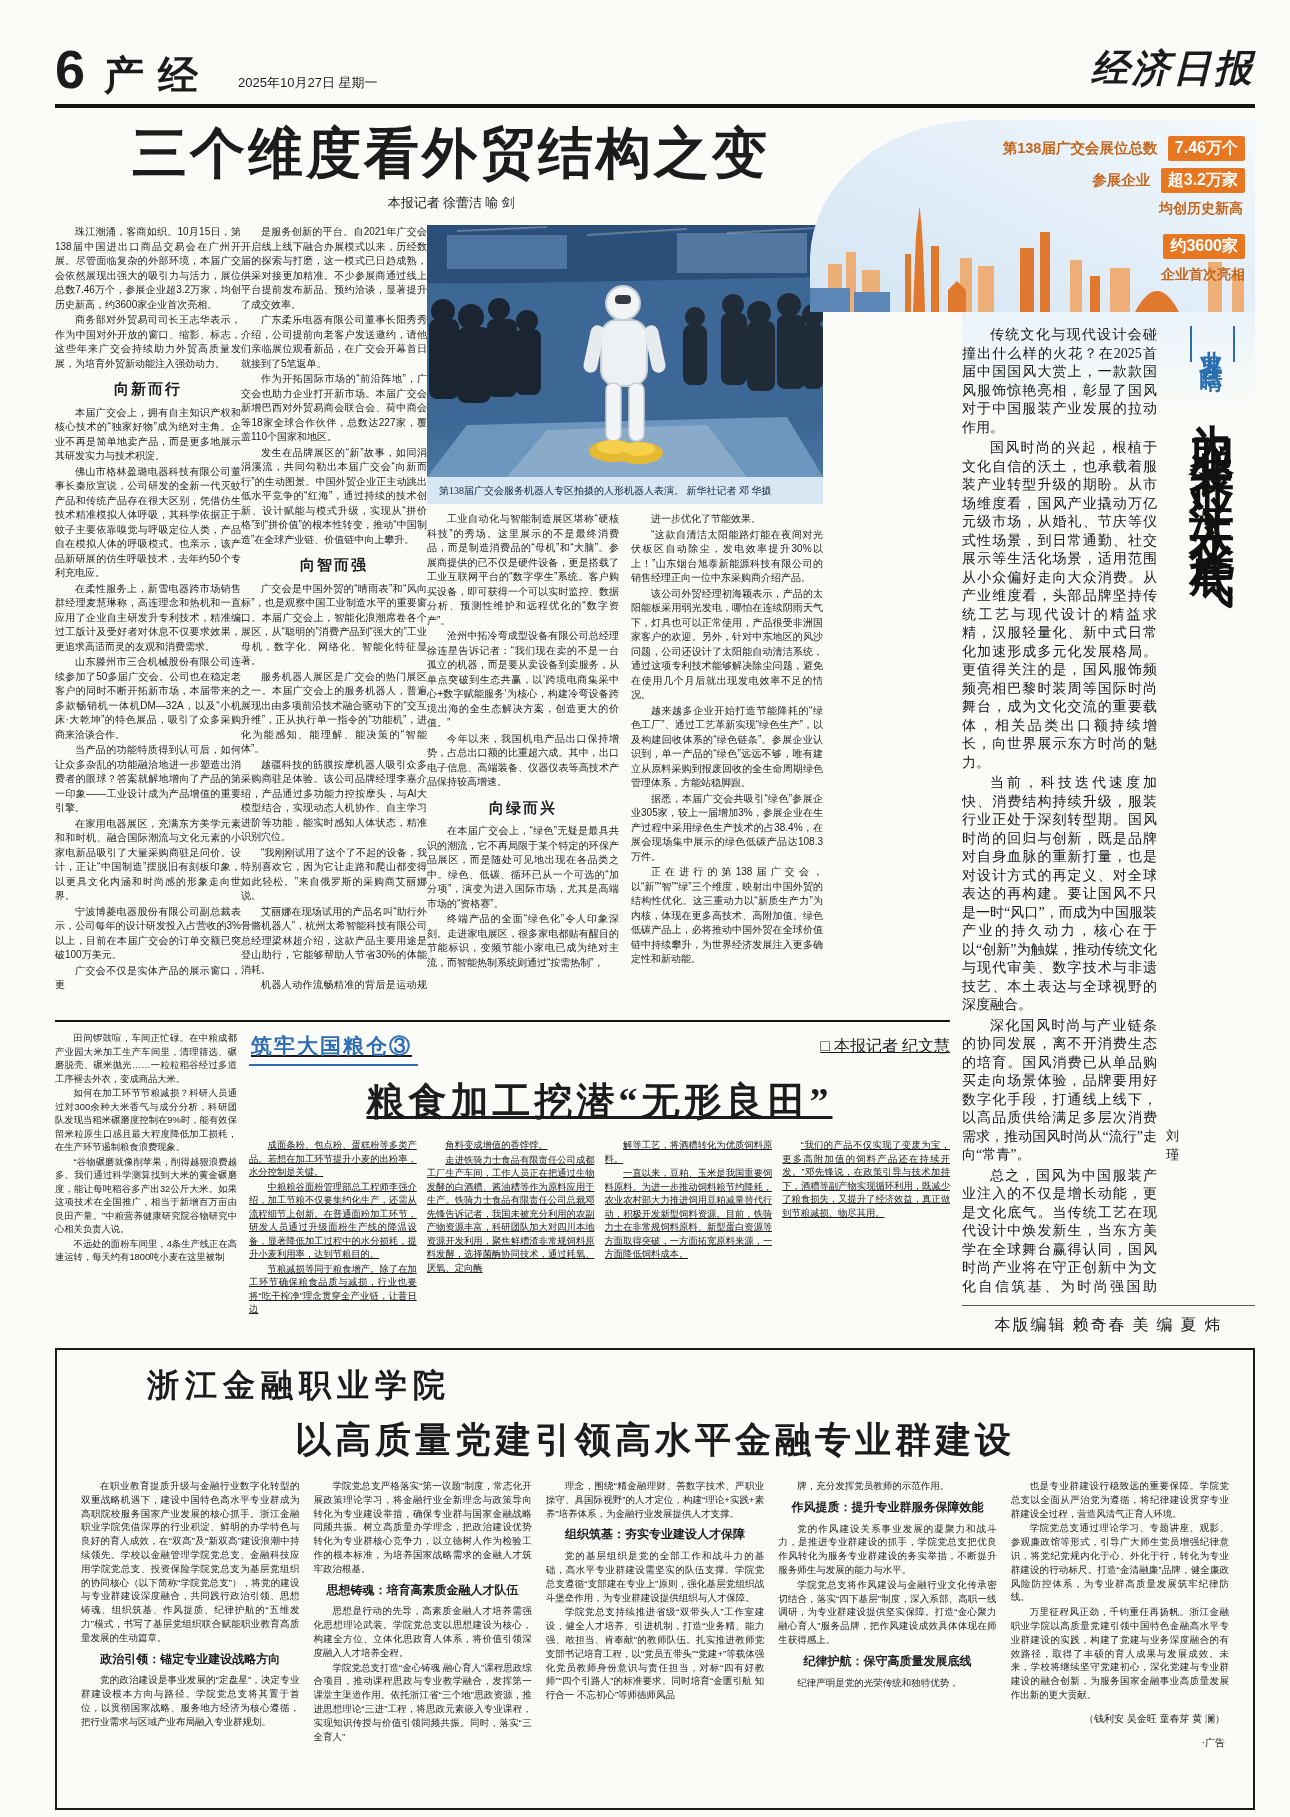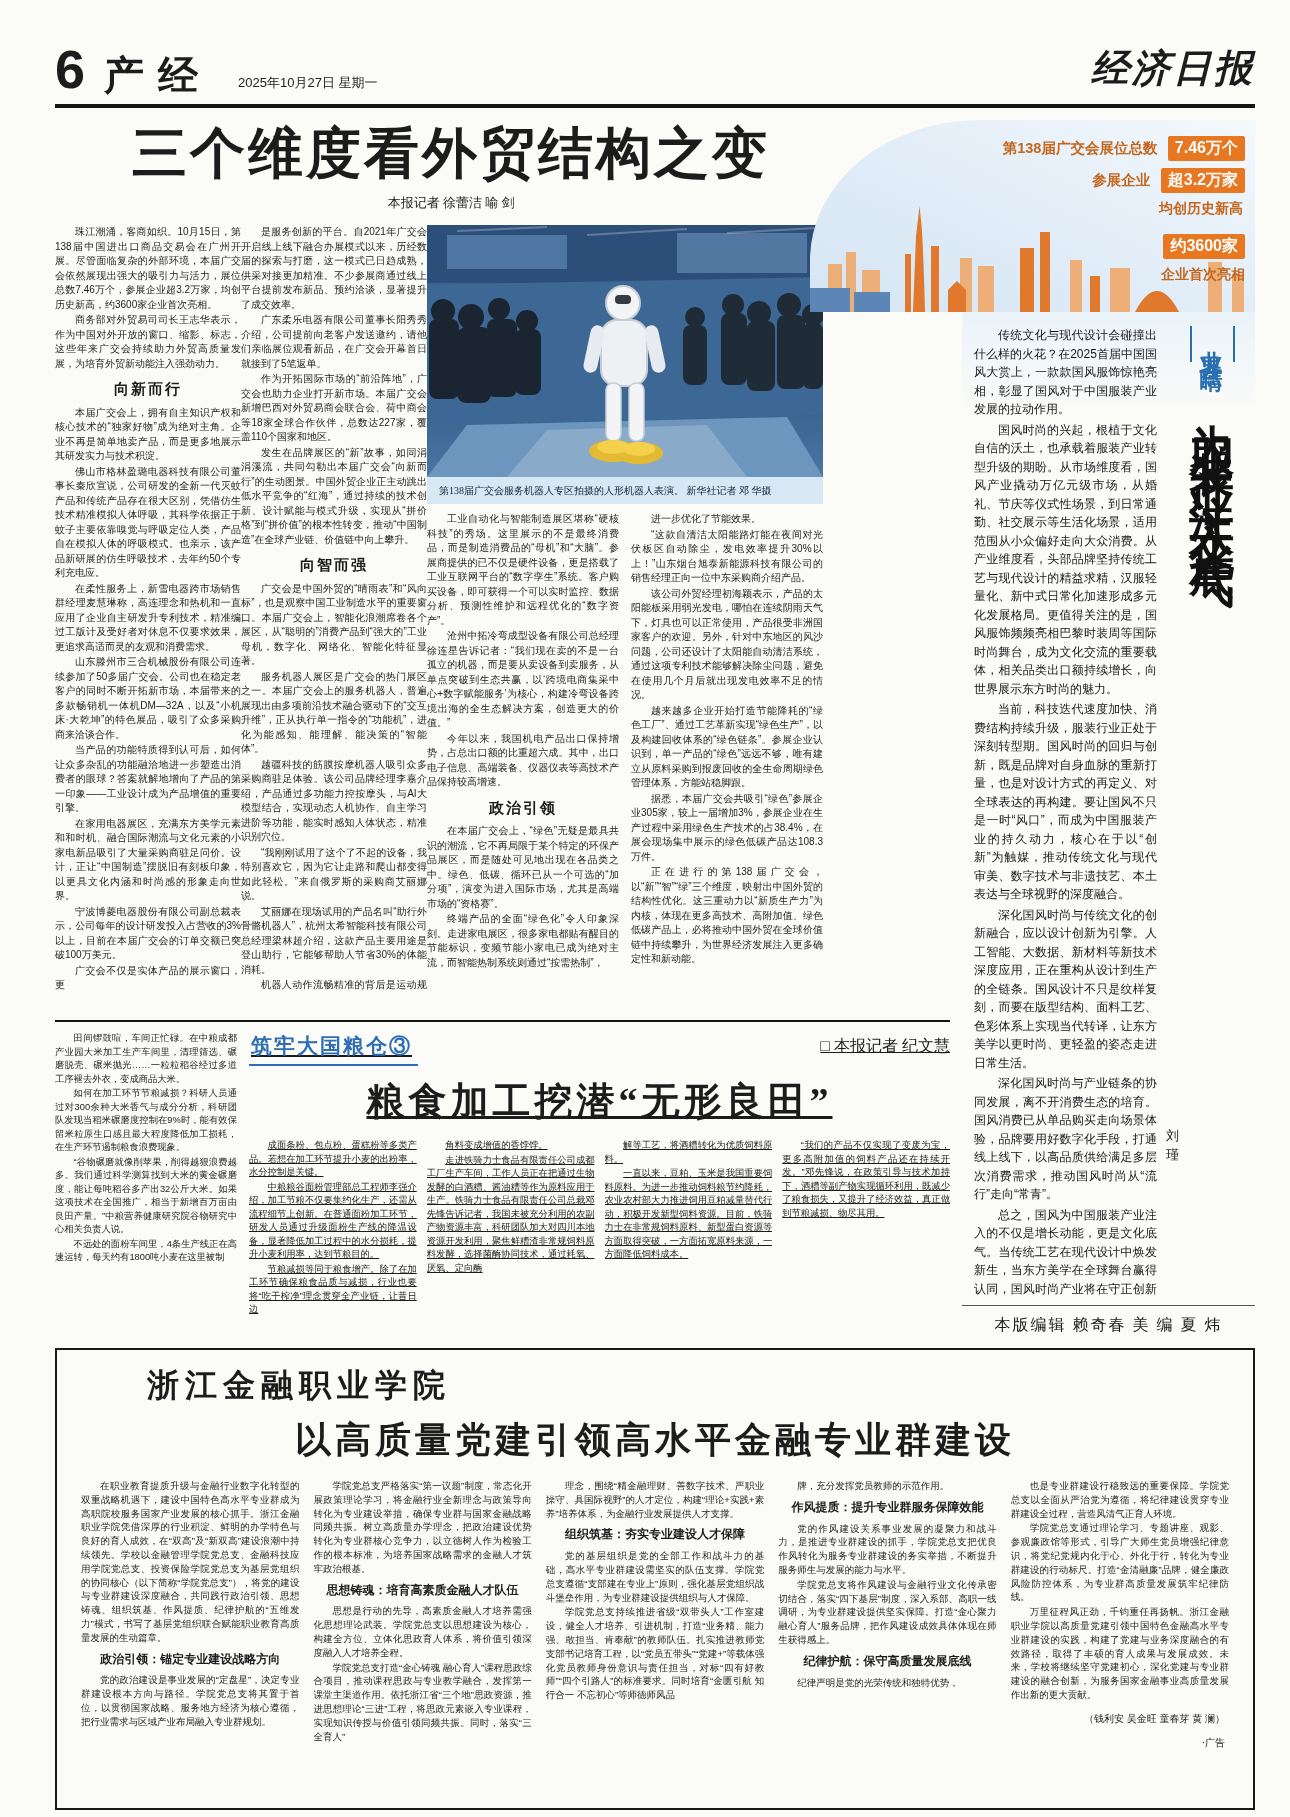--- a/index.html
+++ b/index.html
@@ -43,22 +43,22 @@
   .ig-rows{position:absolute;top:16px;right:10px;text-align:right;z-index:2;}
   .ig-label{color:#c4661d;font-size:14.5px;font-weight:700;vertical-align:middle;}
   .ig-badge{display:inline-block;background:#e87722;color:#fff;font-weight:900;font-size:16px;
             padding:2px 7px;border-radius:2px;margin-left:6px;vertical-align:middle;}
   .ig-row{margin-bottom:7px;}
   .ig-note{color:#c4661d;font-size:14px;font-weight:700;margin:2px 2px 16px 0;}
   .ig-note2{color:#c4661d;font-size:14px;font-weight:700;margin-top:6px;}
   
   .sidebar{flex:1;display:flex;gap:12px;overflow:hidden;padding-top:14px;
            background:linear-gradient(180deg,#eaf3fa 0%,rgba(250,250,248,0) 10%);}
-  .sb-body{flex:1;font-family:Liberation Sans, sans-serif;font-size:12px;
-           line-height:18.5px;text-align:justify;overflow:hidden;color:#17171a;margin-left:12px;}
+  .sb-body{flex:1;font-family:Liberation Serif, serif;font-size:14px;
+           line-height:18.5px;text-align:justify;overflow:hidden;color:#17171a;}
   .sb-body .para{margin:0 0 2px;}
   .sb-right{flex:0 0 86px;display:flex;flex-direction:column;align-items:center;position:relative;}
   .biz-label{writing-mode:vertical-rl;color:#2a6fb0;font-size:23px;font-weight:900;letter-spacing:6px;
              border-left:2px solid #2a6fb0;border-right:2px solid #2a6fb0;padding:6px 5px;margin-bottom:26px;}
   .sb-title{writing-mode:vertical-rl;font-size:45px;font-weight:900;letter-spacing:14px;line-height:1;color:#111;}
   .sb-author{position:absolute;left:-6px;bottom:150px;writing-mode:vertical-rl;font-size:13px;
              font-family:"Liberation Serif",serif;letter-spacing:8px;color:#222;}
   .page-credit{border-top:1px solid #555;margin-top:10px;padding:9px 0 2px;text-align:center;
                font-size:16px;font-family:Liberation Serif, serif;letter-spacing:2px;}
   
@@ -194,21 +194,21 @@
                     <line x1="300" y1="8" x2="390" y2="3"></line>
                 </g>
               </svg>
               <div class="photo-caption">第138届广交会服务机器人专区拍摄的人形机器人表演。 新华社记者 邓 华摄</div>
             </div>
             <div class="inner-cols">
               <div class="tcol">
                   <p class="para">工业自动化与智能制造展区堪称“硬核科技”的秀场。这里展示的不是最终消费品，而是制造消费品的“母机”和“大脑”。参展商提供的已不仅是硬件设备，更是搭载了工业互联网平台的“数字孪生”系统。客户购买设备，即可获得一个可以实时监控、数据分析、预测性维护和远程优化的“数字资产”。</p>
                   <p class="para">沧州中拓冷弯成型设备有限公司总经理徐连星告诉记者：“我们现在卖的不是一台孤立的机器，而是要从卖设备到卖服务，从单点突破到生态共赢，以‘跨境电商集采中心+数字赋能服务’为核心，构建冷弯设备跨境出海的全生态解决方案，创造更大的价值。”</p>
                   <p class="para">今年以来，我国机电产品出口保持增势，占总出口额的比重超六成。其中，出口电子信息、高端装备、仪器仪表等高技术产品保持较高增速。</p>
-                  <div class="subhead">政治引领</div>
+                  <div class="subhead">向绿而兴</div>
                   <p class="para">在本届广交会上，“绿色”无疑是最具共识的潮流，它不再局限于某个特定的环保产品展区，而是随处可见地出现在各品类之中。绿色、低碳、循环已从一个可选的“加分项”，演变为进入国际市场，尤其是高端市场的“资格赛”。</p>
                   <p class="para">终端产品的全面“绿色化”令人印象深刻。走进家电展区，很多家电都贴有醒目的节能标识，变频节能小家电已成为绝对主流，而智能热制系统则通过“按需热制”，</p>
                 </div>
               <div class="tcol">
                   <p class="para">进一步优化了节能效果。</p>
                   <p class="para">“这款自清洁太阳能路灯能在夜间对光伏板区自动除尘，发电效率提升30%以上！”山东烟台旭泰新能源科技有限公司的销售经理正向一位中东采购商介绍产品。</p>
                   <p class="para">该公司外贸经理初海颖表示，产品的太阳能板采用弱光发电，哪怕在连续阴雨天气下，灯具也可以正常使用，产品很受非洲国家客户的欢迎。另外，针对中东地区的风沙问题，公司还设计了太阳能自动清洁系统，通过这项专利技术能够解决除尘问题，避免在使用几个月后就出现发电效率不足的情况。</p>
                   <p class="para">越来越多企业开始打造节能降耗的“绿色工厂”、通过工艺革新实现“绿色生产”，以及构建回收体系的“绿色链条”。参展企业认识到，单一产品的“绿色”远远不够，唯有建立从原料采购到报废回收的全生命周期绿色管理体系，方能站稳脚跟。</p>
                   <p class="para">据悉，本届广交会共吸引“绿色”参展企业305家，较上一届增加3%，参展企业在生产过程中采用绿色生产技术的占38.4%，在展会现场集中展示的绿色低碳产品达108.3万件。</p>
                   <p class="para">正在进行的第138届广交会，以“新”“智”“绿”三个维度，映射出中国外贸的结构性优化。这三重动力以“新质生产力”为内核，体现在更多高技术、高附加值、绿色低碳产品上，必将推动中国外贸在全球价值链中持续攀升，为世界经济发展注入更多确定性和新动能。</p>
@@ -298,21 +298,20 @@
           </div>
           <div class="ig-note2">企业首次亮相</div>
         </div>
       </div>
 
       <div class="sidebar">
         <div class="sb-body">
             <p class="para">传统文化与现代设计会碰撞出什么样的火花？在2025首届中国国风大赏上，一款款国风服饰惊艳亮相，彰显了国风对于中国服装产业发展的拉动作用。</p>
             <p class="para">国风时尚的兴起，根植于文化自信的沃土，也承载着服装产业转型升级的期盼。从市场维度看，国风产业撬动万亿元级市场，从婚礼、节庆等仪式性场景，到日常通勤、社交展示等生活化场景，适用范围从小众偏好走向大众消费。从产业维度看，头部品牌坚持传统工艺与现代设计的精益求精，汉服轻量化、新中式日常化加速形成多元化发展格局。更值得关注的是，国风服饰频频亮相巴黎时装周等国际时尚舞台，成为文化交流的重要载体，相关品类出口额持续增长，向世界展示东方时尚的魅力。</p>
             <p class="para">当前，科技迭代速度加快、消费结构持续升级，服装行业正处于深刻转型期。国风时尚的回归与创新，既是品牌对自身血脉的重新打量，也是对设计方式的再定义、对全球表达的再构建。要让国风不只是一时“风口”，而成为中国服装产业的持久动力，核心在于以“创新”为触媒，推动传统文化与现代审美、数字技术与非遗技艺、本土表达与全球视野的深度融合。</p>
-            <p class="para">深化国风时尚与传统文化的创新融合，应以设计创新为引擎。人工智能、大数据、新材料等新技术深度应用，正在重构从设计到生产的全链条。国风设计不只是纹样复刻，而要在版型结构、面料工艺、色彩体系上实现当代转译，让东方美学以更时尚、更轻盈的姿态走进日常生活。</p>
             <p class="para">深化国风时尚与产业链条的协同发展，离不开消费生态的培育。国风消费已从单品购买走向场景体验，品牌要用好数字化手段，打通线上线下，以高品质供给满足多层次消费需求，推动国风时尚从“流行”走向“常青”。</p>
             <p class="para">总之，国风为中国服装产业注入的不仅是增长动能，更是文化底气。当传统工艺在现代设计中焕发新生，当东方美学在全球舞台赢得认同，国风时尚产业将在守正创新中为文化自信筑基、为时尚强国助力，书写中国服装产业由大到强的新篇章。</p>
           </div>
         <div class="sb-right">
           <div class="biz-label">业界点睛</div>
           <div class="sb-title">为服装产业注入文化底气</div>
           <div class="sb-author">刘 瑾</div>
         </div>
       </div>
       <div class="page-credit">本版编辑 赖奇春  美 编 夏 炜</div>

